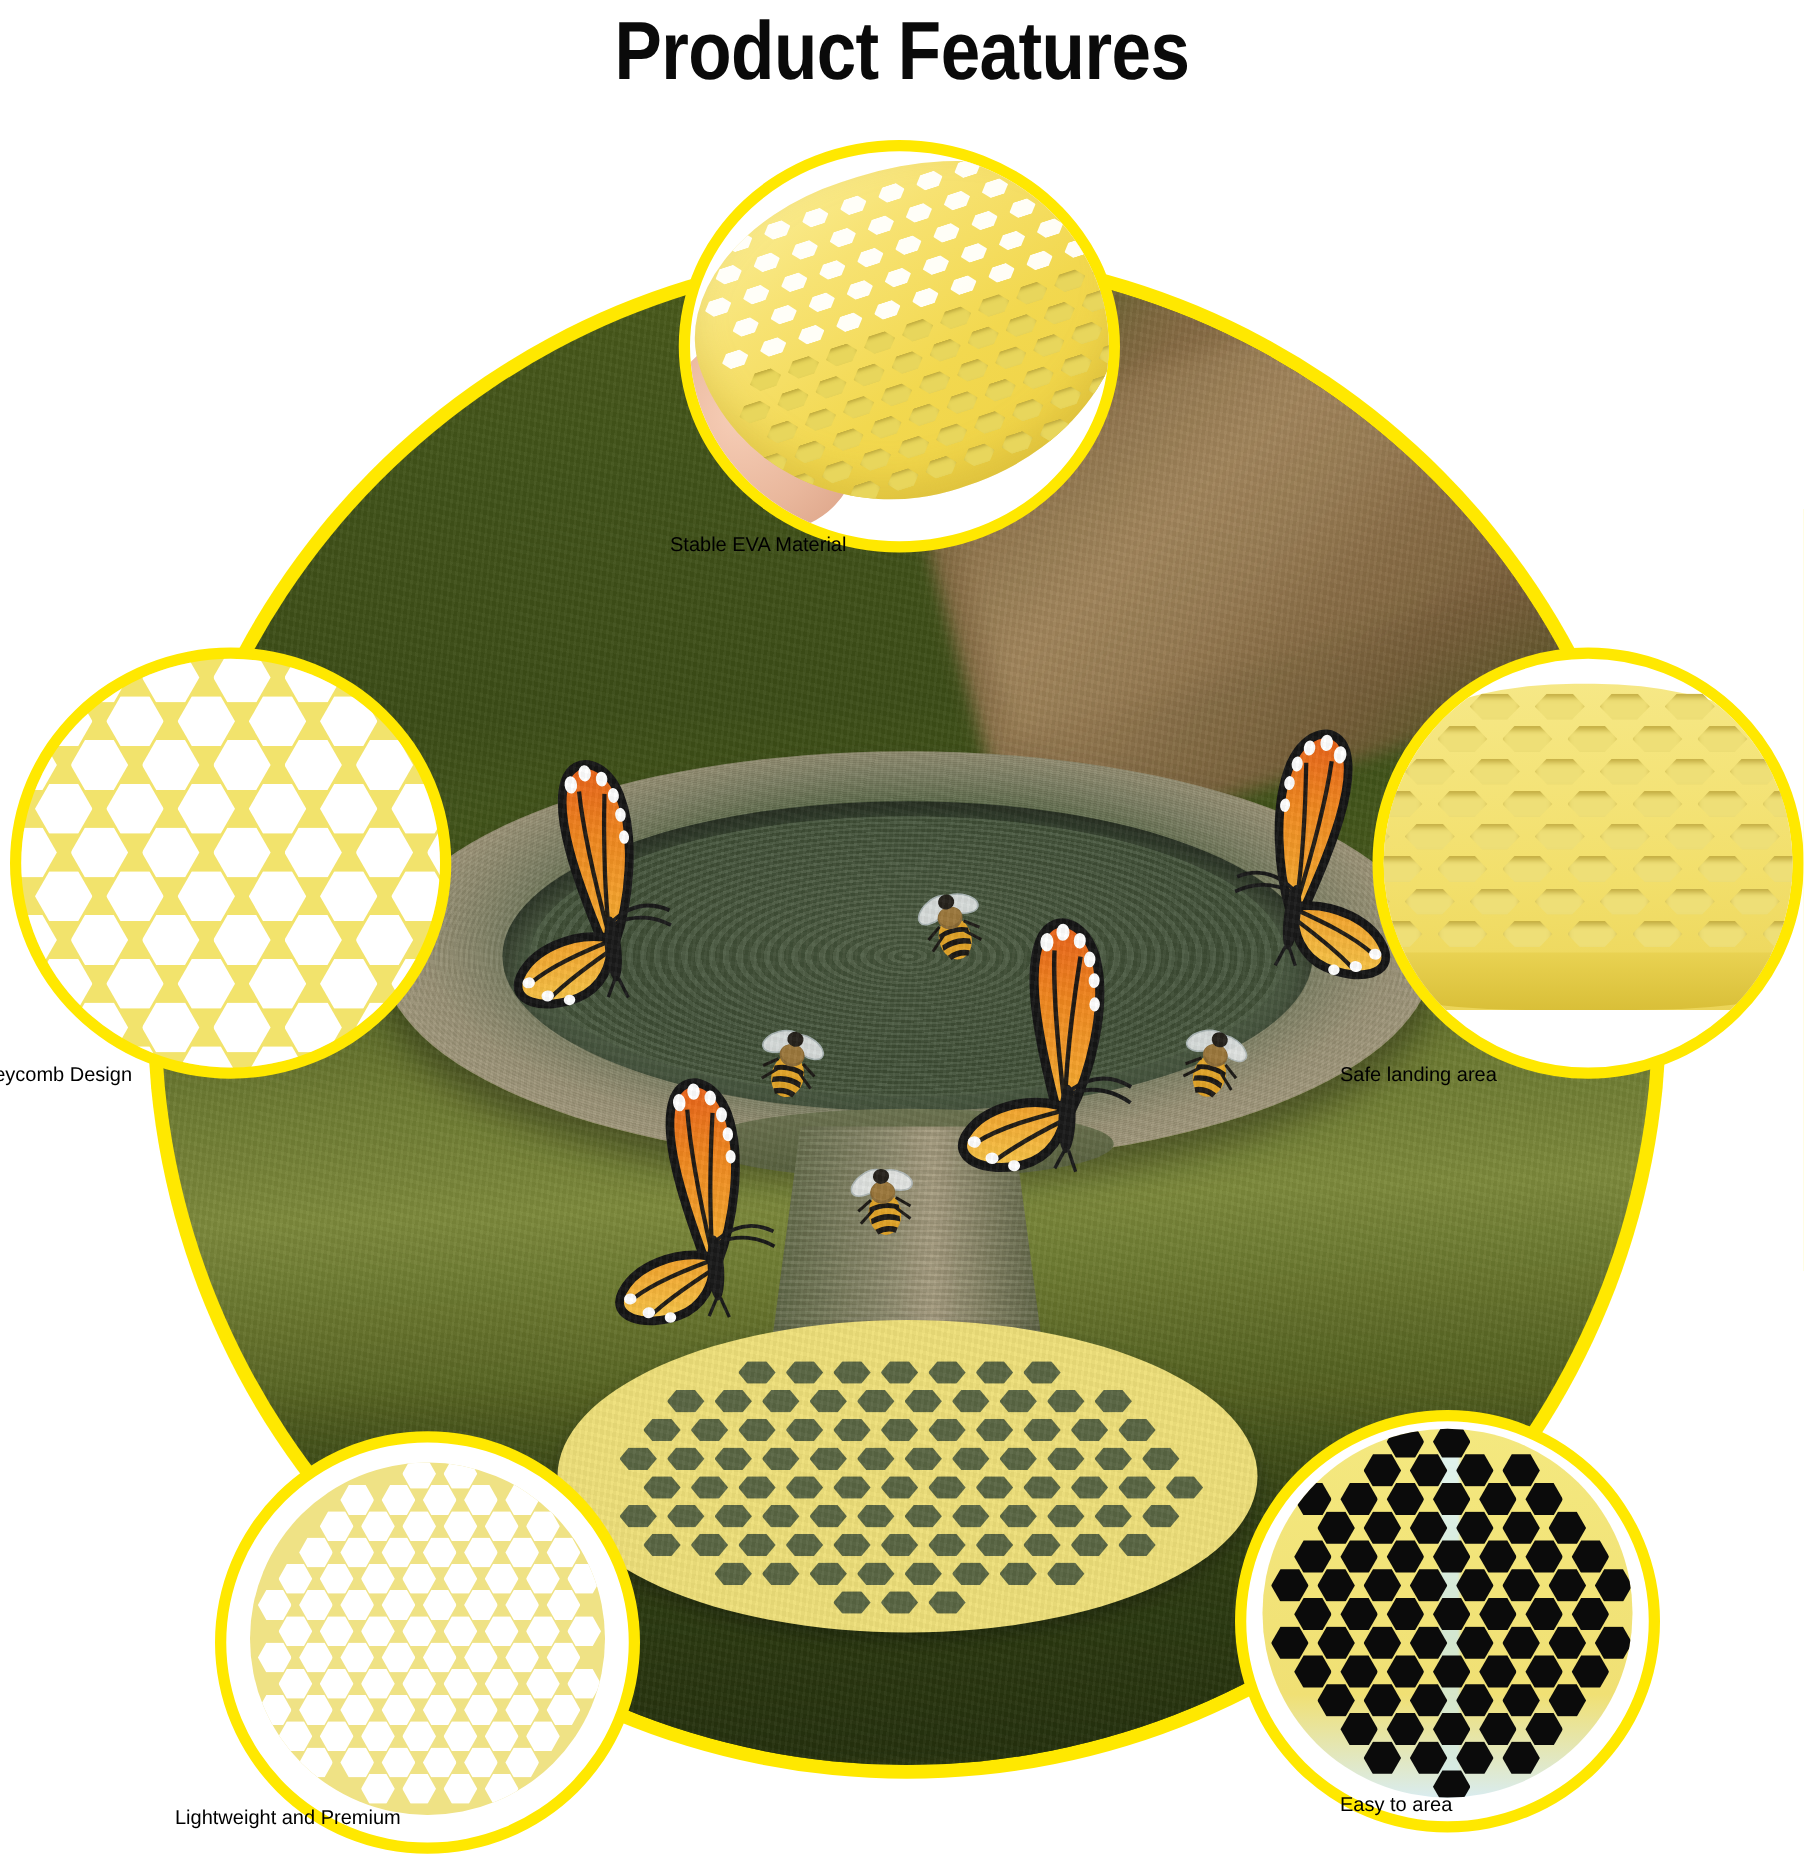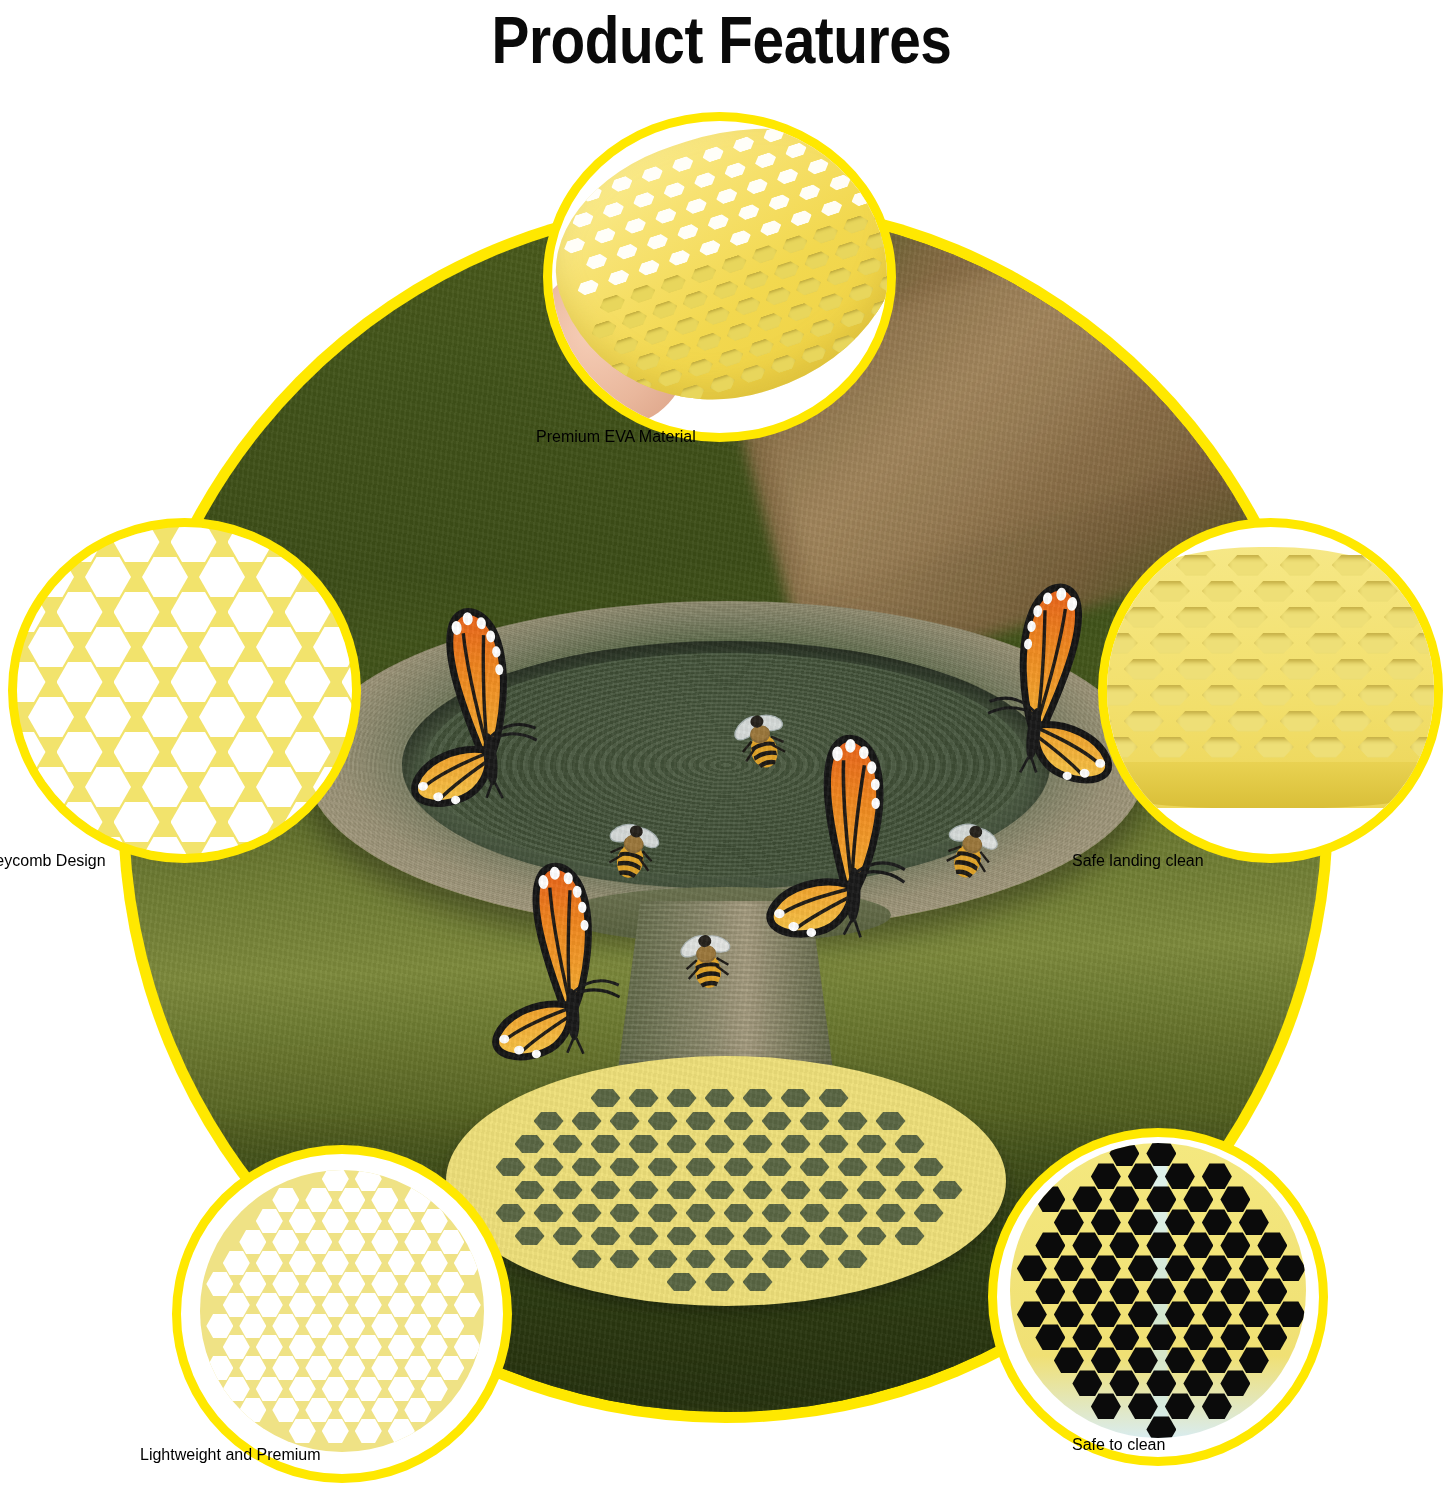--- a/index.html
+++ b/index.html
@@ -682,21 +682,21 @@
           <div class="dent" style="left: 114px; top: 234px;"></div>
           <div class="dent" style="left: 146px; top: 234px;"></div>
           <div class="dent" style="left: 178px; top: 234px;"></div>
           <div class="dent" style="left: 210px; top: 234px;"></div>
           <div class="dent" style="left: 242px; top: 234px;"></div>
           <div class="dent" style="left: 274px; top: 234px;"></div>
           <div class="dent" style="left: 306px; top: 234px;"></div>
         </div>
     </div>
   </div>
-  <div class="label" style="position:absolute;left:536px;top:428px;">Premium EVA Material</div>
+  <div class="label" style="position:absolute;left:536px;top:428px;">Stable EVA Material</div>
 
   <div class="callout" id="c-honey">
     <div class="disc">
       <div class="mesh" id="mesh-honey">
           <span style="left: -46px; top: -40px; width: 46px; height: 40px;"></span>
           <span style="left: 11px; top: -40px; width: 46px; height: 40px;"></span>
           <span style="left: 68px; top: -40px; width: 46px; height: 40px;"></span>
           <span style="left: 125px; top: -40px; width: 46px; height: 40px;"></span>
           <span style="left: 182px; top: -40px; width: 46px; height: 40px;"></span>
           <span style="left: 239px; top: -40px; width: 46px; height: 40px;"></span>
@@ -839,21 +839,21 @@
           <span style="left: 56px; top: 216px;"></span>
           <span style="left: 108px; top: 216px;"></span>
           <span style="left: 160px; top: 216px;"></span>
           <span style="left: 212px; top: 216px;"></span>
           <span style="left: 264px; top: 216px;"></span>
           <span style="left: 316px; top: 216px;"></span>
         </div>
       <div class="foam-side"></div>
     </div>
   </div>
-  <div class="label" style="position:absolute;left:1072px;top:852px;">Safe landing clean</div>
+  <div class="label" style="position:absolute;left:1072px;top:852px;">Safe landing area</div>
 
   <div class="callout" id="c-light">
     <div class="disc">
       <div class="lightmat" id="lightmat">
           <span style="left: 121.5px; top: -3px; width: 27px; height: 24px;"></span>
           <span style="left: 154.5px; top: -3px; width: 27px; height: 24px;"></span>
           <span style="left: 72px; top: 18px; width: 27px; height: 24px;"></span>
           <span style="left: 105px; top: 18px; width: 27px; height: 24px;"></span>
           <span style="left: 138px; top: 18px; width: 27px; height: 24px;"></span>
           <span style="left: 171px; top: 18px; width: 27px; height: 24px;"></span>
@@ -1012,15 +1012,15 @@
           <span style="left: 173.5px; top: 227px; width: 30px; height: 26px;"></span>
           <span style="left: 210.5px; top: 227px; width: 30px; height: 26px;"></span>
           <span style="left: 81px; top: 250px; width: 30px; height: 26px;"></span>
           <span style="left: 118px; top: 250px; width: 30px; height: 26px;"></span>
           <span style="left: 155px; top: 250px; width: 30px; height: 26px;"></span>
           <span style="left: 192px; top: 250px; width: 30px; height: 26px;"></span>
           <span style="left: 136.5px; top: 273px; width: 30px; height: 26px;"></span>
         </div>
     </div>
   </div>
-  <div class="label" style="position:absolute;left:1072px;top:1436px;">Safe to clean</div>
+  <div class="label" style="position:absolute;left:1072px;top:1436px;">Easy to area</div>
 
 </div>
 
 </body></html>

